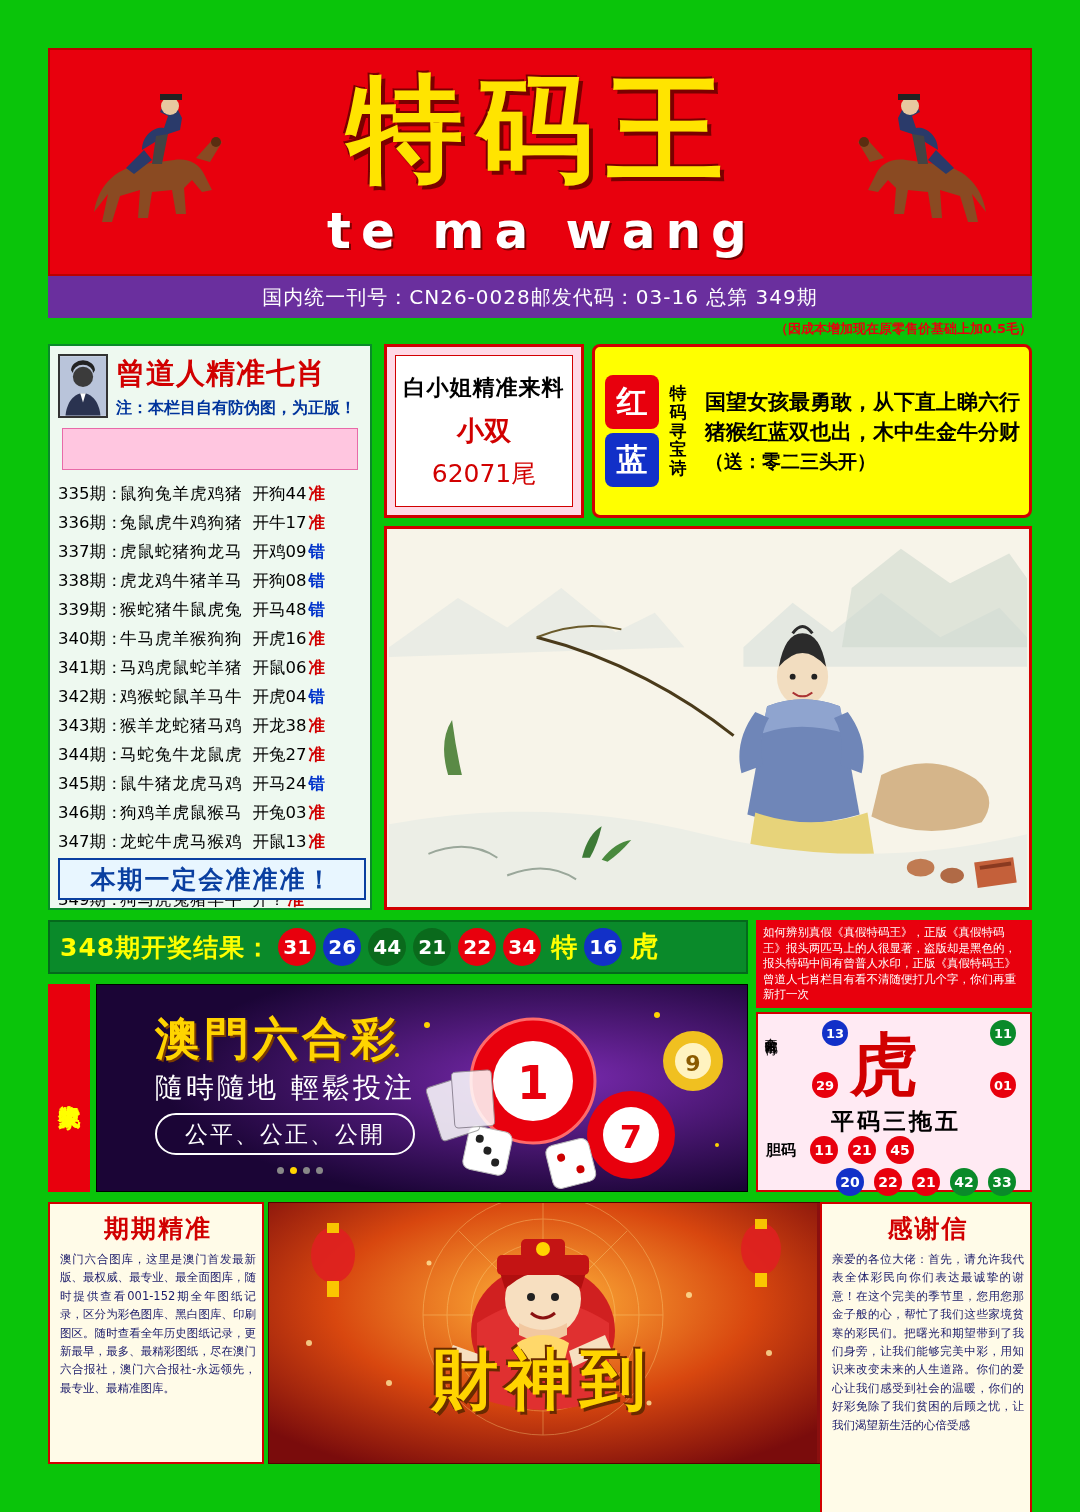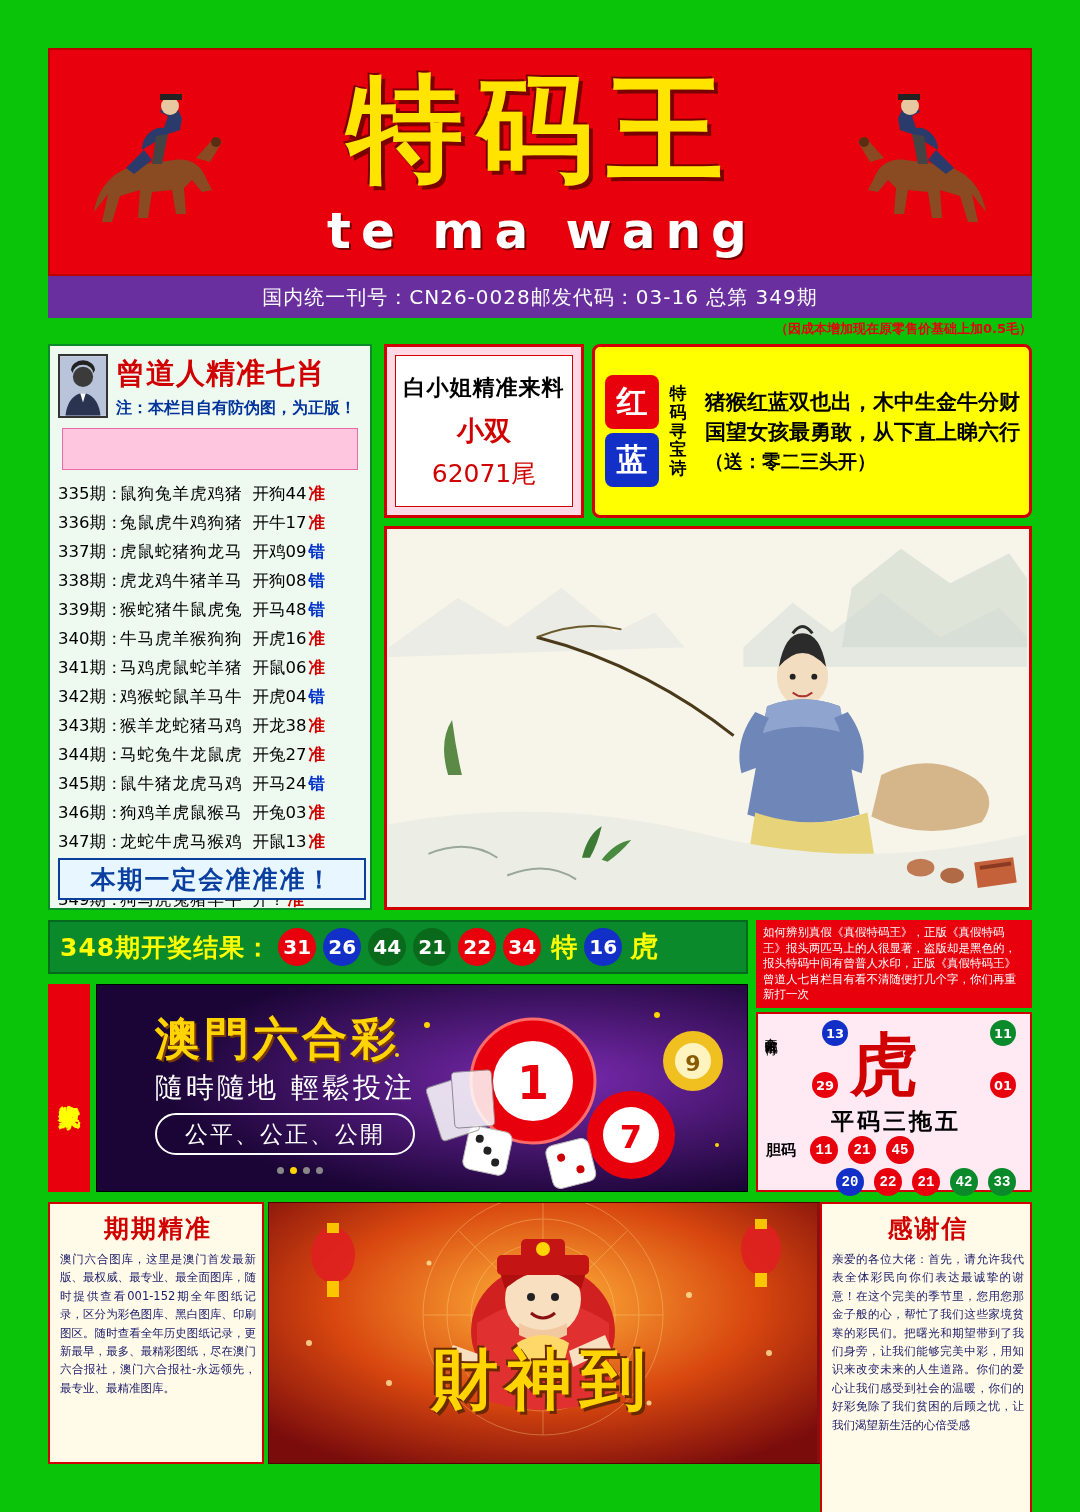--- a/index.html
+++ b/index.html
@@ -227,21 +227,21 @@
   }
   .c-tl { left:64px; top:6px; background:#1230c8; }
   .c-tr { right:14px; top:6px; background:#0a8a2a; }
   .c-bl { left:54px; top:58px; background:#e8000d; }
   .c-br { right:14px; top:58px; background:#e8000d; }
   .tb-title {
     position:absolute; left:0; top:92px; width:276px; text-align:center;
     font-size:23px; font-weight:bold; color:#000; letter-spacing:3px;
   }
   .tb-row {
-    position:absolute; left:8px; width:260px; display:flex; align-items:center;font-family:Liberation Mono, monospace;
+    position:absolute; left:8px; width:260px; display:flex; align-items:center;
   }
   .tb-row.r1 { top:122px; }
   .tb-row.r2 { top:154px; }
   .tb-lab { font-size:15px; font-weight:bold; color:#000; width:44px; }
   .tb-ball {
     width:28px; height:28px; border-radius:50%;
     display:flex; align-items:center; justify-content:center;
     font-size:14px; font-weight:bold; color:#fff; margin-right:10px;
   }
   .bg-red { background:#e8000d; }
@@ -455,22 +455,22 @@
     </div>
   </div>
 
   <div class="poem">
     <div class="poem-badges">
       <div class="badge red">红</div>
       <div class="badge blue">蓝</div>
     </div>
     <div class="poem-label">特码寻宝诗</div>
     <div class="poem-lines">
+      <div class="poem-line">国望女孩最勇敢，从下直上睇六行</div>
       <div class="poem-line">猪猴红蓝双也出，木中生金牛分财</div>
-      <div class="poem-line">国望女孩最勇敢，从下直上睇六行</div>
       <div class="poem-line small">（送：零二三头开）</div>
     </div>
   </div>
 
   <div class="picbox">
     <svg viewBox="0 0 648 384" xmlns="http://www.w3.org/2000/svg">
       <rect width="648" height="384" fill="#f7f4e9"></rect>
       <path d="M0 120 L70 70 L120 100 L175 60 L230 105 L270 85 L300 120 L0 130 Z" fill="#e4e8e2" opacity="0.7"></path>
       <path d="M360 120 L410 75 L450 105 L500 65 L560 110 L620 80 L648 110 L648 140 L360 140 Z" fill="#dfe5df" opacity="0.8"></path>
       <path d="M470 60 L520 20 L570 55 L630 25 L648 50 L648 120 L460 120 Z" fill="#cfd8cf" opacity="0.6"></path>

